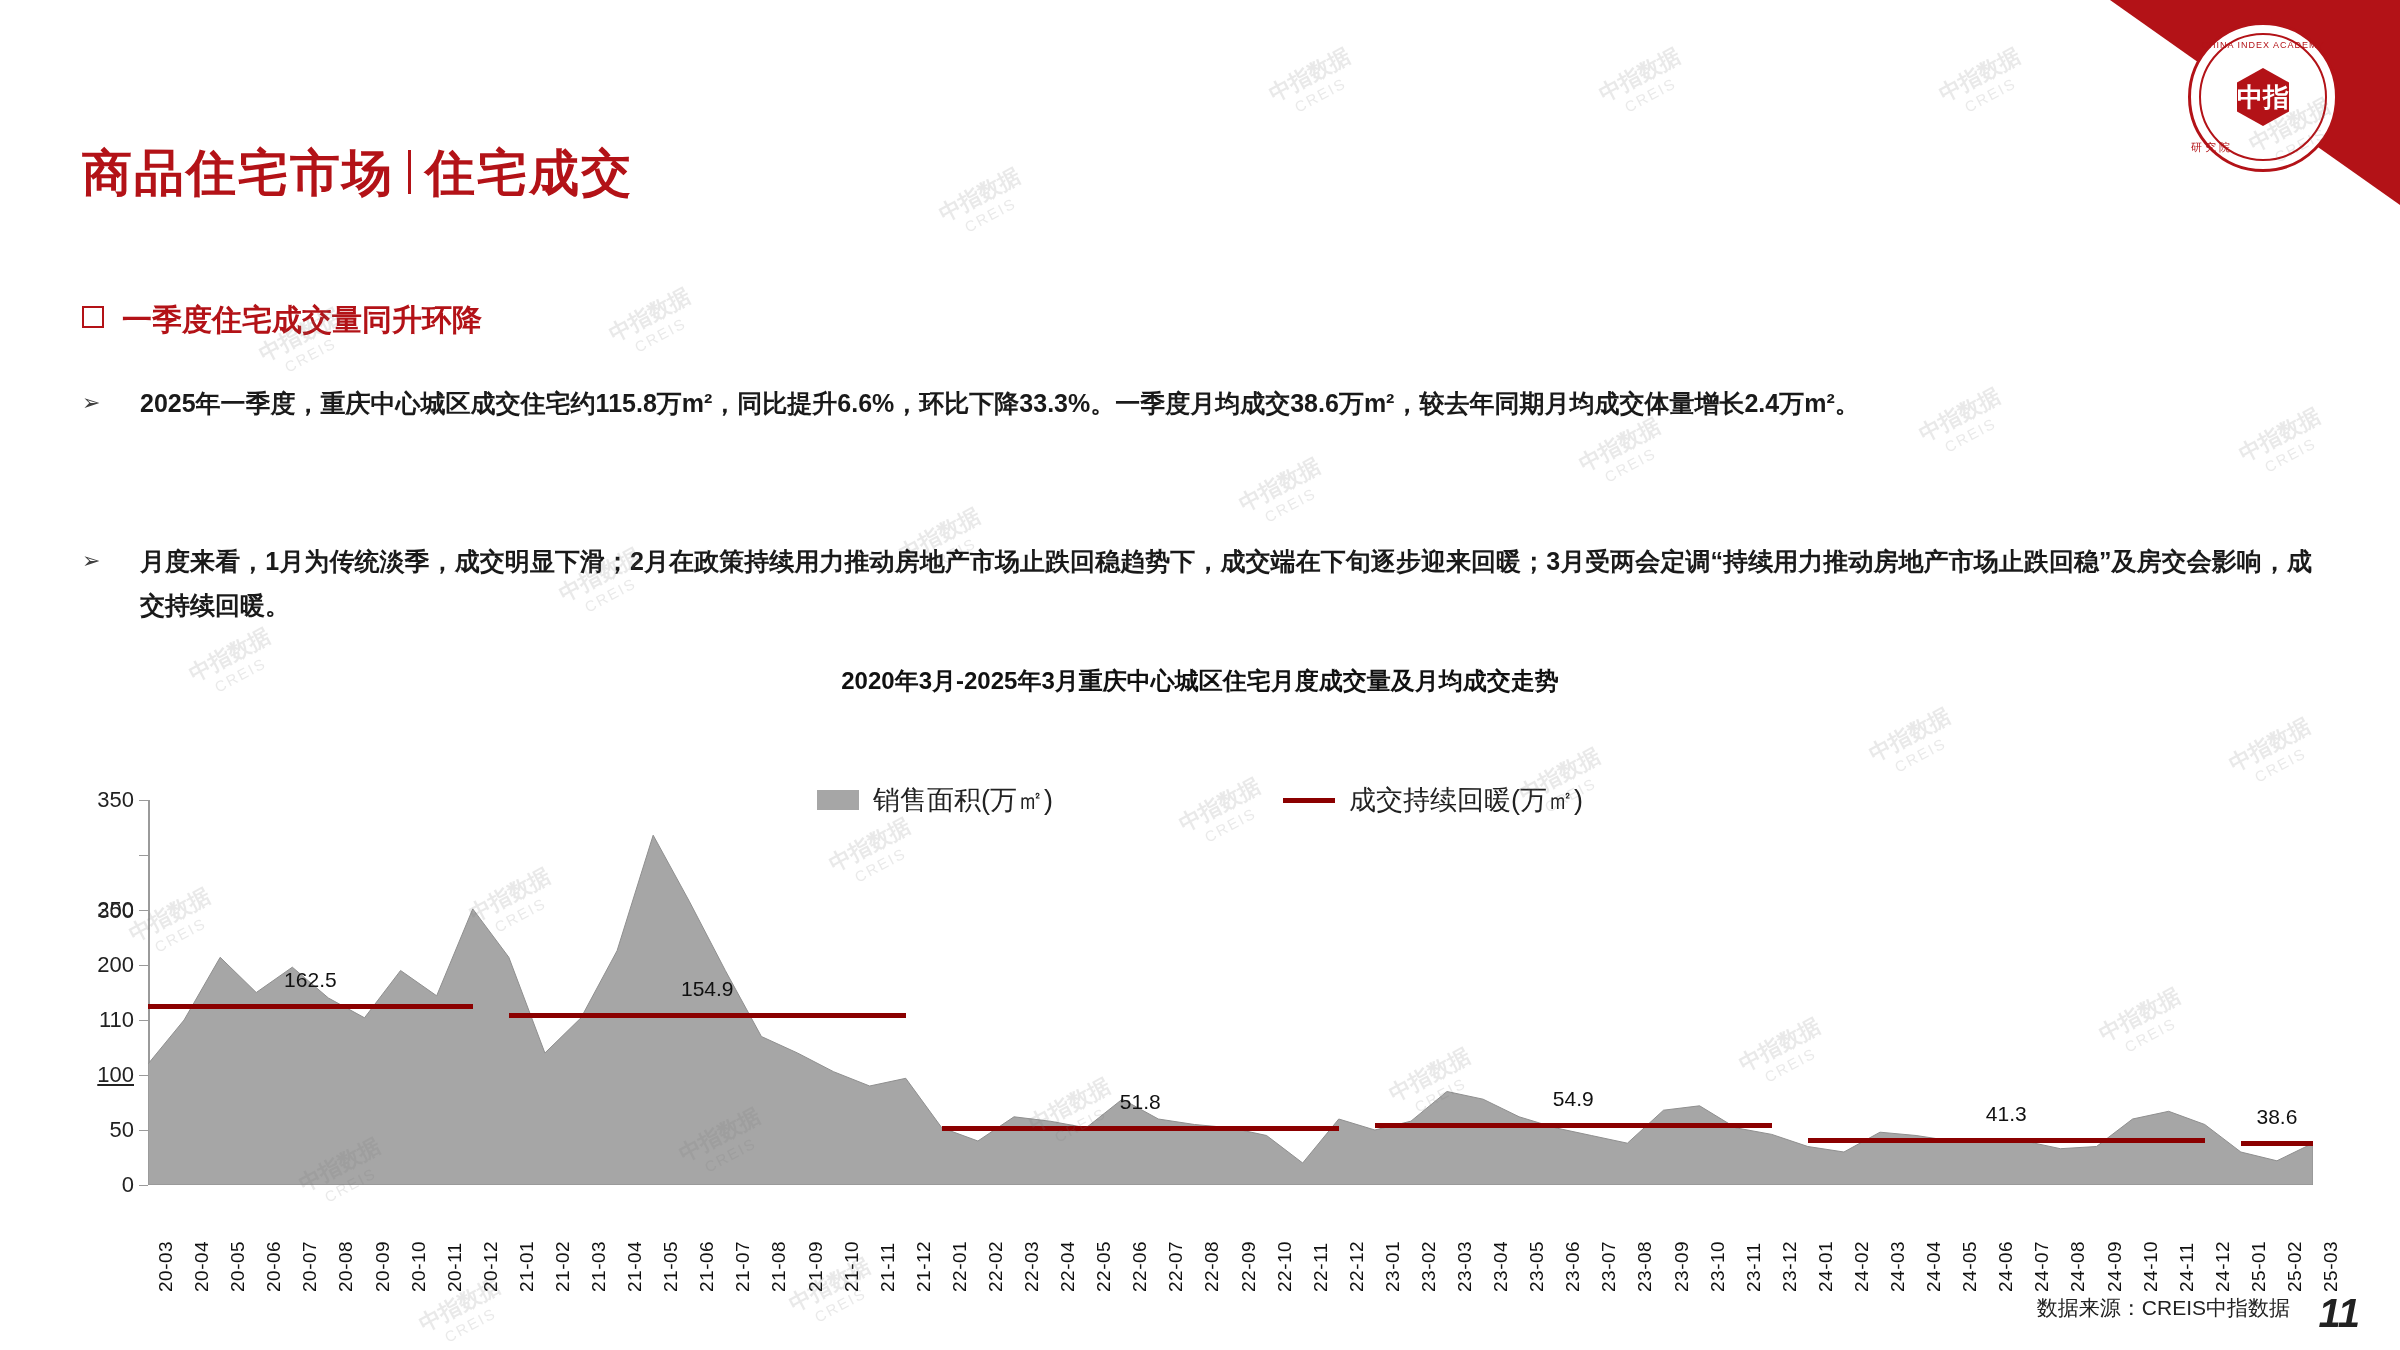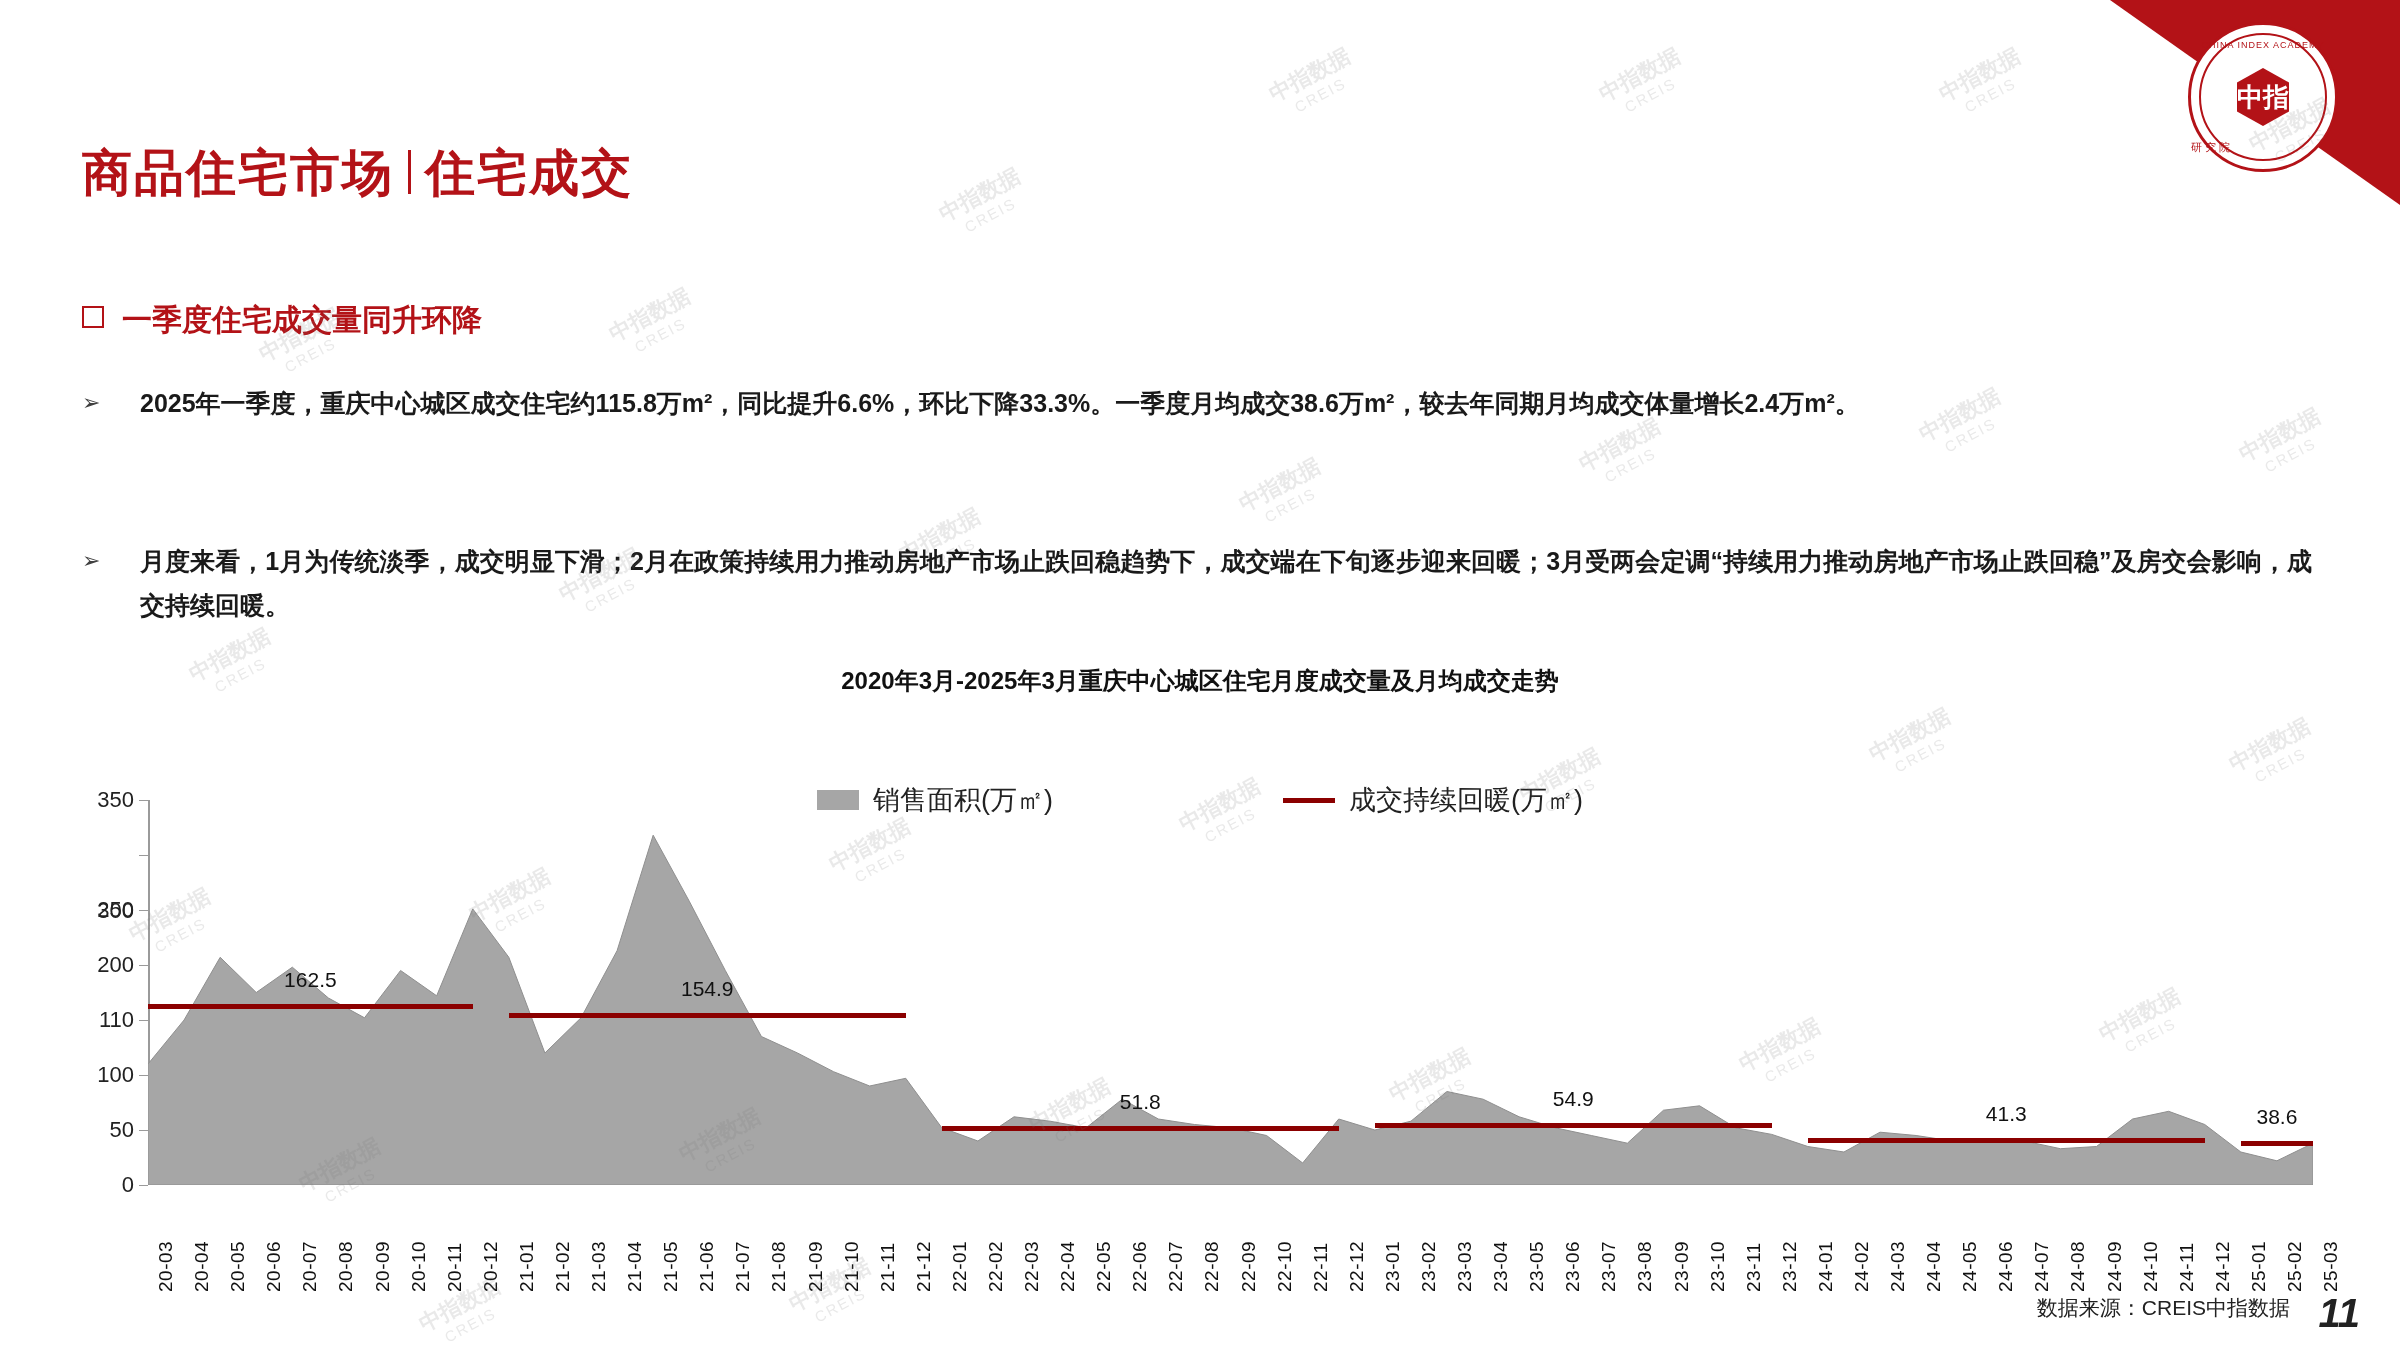--- a/index.html
+++ b/index.html
@@ -179,21 +179,21 @@
 <div class="plot" id="plot">
   <div class="yaxis-line"></div>
   <div class="axis-line"></div>
   <svg class="area" id="areaSvg" viewBox="0 0 2165 385" preserveAspectRatio="none">
       <path d="M 0 264.00 L 36.08 220.00 L 72.17 157.30 L 108.25 192.50 L 144.33 167.20 L 180.42 198.00 L 216.50 217.80 L 252.58 170.50 L 288.67 195.80 L 324.75 108.90 L 360.83 157.30 L 396.92 253.00 L 433.00 217.80 L 469.08 150.70 L 505.17 35.20 L 541.25 101.20 L 577.33 170.50 L 613.42 236.50 L 649.50 253.00 L 685.58 271.70 L 721.67 286.00 L 757.75 278.30 L 793.83 327.80 L 829.92 341.00 L 866.00 316.80 L 902.08 321.20 L 938.17 327.80 L 974.25 299.20 L 1010.33 319.00 L 1046.42 324.50 L 1082.50 327.80 L 1118.58 335.50 L 1154.67 363.00 L 1190.75 319.00 L 1226.83 330.00 L 1262.92 321.20 L 1299.00 291.50 L 1335.08 299.20 L 1371.17 316.80 L 1407.25 327.80 L 1443.33 335.50 L 1479.42 343.20 L 1515.50 310.20 L 1551.58 305.80 L 1587.67 327.80 L 1623.75 334.40 L 1659.83 346.50 L 1695.92 352.00 L 1732.00 332.20 L 1768.08 335.50 L 1804.17 341.00 L 1840.25 338.80 L 1876.33 341.00 L 1912.42 348.70 L 1948.50 346.50 L 1984.58 319.00 L 2020.67 311.30 L 2056.75 324.50 L 2092.83 352.00 L 2128.92 360.80 L 2165.00 343.20 L 2165 385 L 0 385 Z" fill="#a6a6a6" stroke="#8f8f8f" stroke-width="1"></path>
     </svg>
 <div class="yaxis-label" style="top: 385px;">0</div>
     <div class="tick" style="top: 385px;"></div>
     <div class="yaxis-label" style="top: 330px;">50</div>
     <div class="tick" style="top: 330px;"></div>
-    <div class="yaxis-label" style="top: 275px;">100</div>
+    <div class="yaxis-label" style="top: 275px; text-decoration: underline;">100</div>
     <div class="tick" style="top: 275px;"></div>
     <div class="yaxis-label" style="top: 220px;">110</div>
     <div class="tick" style="top: 220px;"></div>
     <div class="yaxis-label" style="top: 165px;">200</div>
     <div class="tick" style="top: 165px;"></div>
     <div class="yaxis-label" style="top: 110px;">250</div>
     <div class="tick" style="top: 110px;"></div>
     <div class="yaxis-label" style="top: 68px; margin-top: 43px;">300</div>
     <div class="tick" style="top: 55px;"></div>
     <div class="yaxis-label" style="top: 0px;">350</div>

